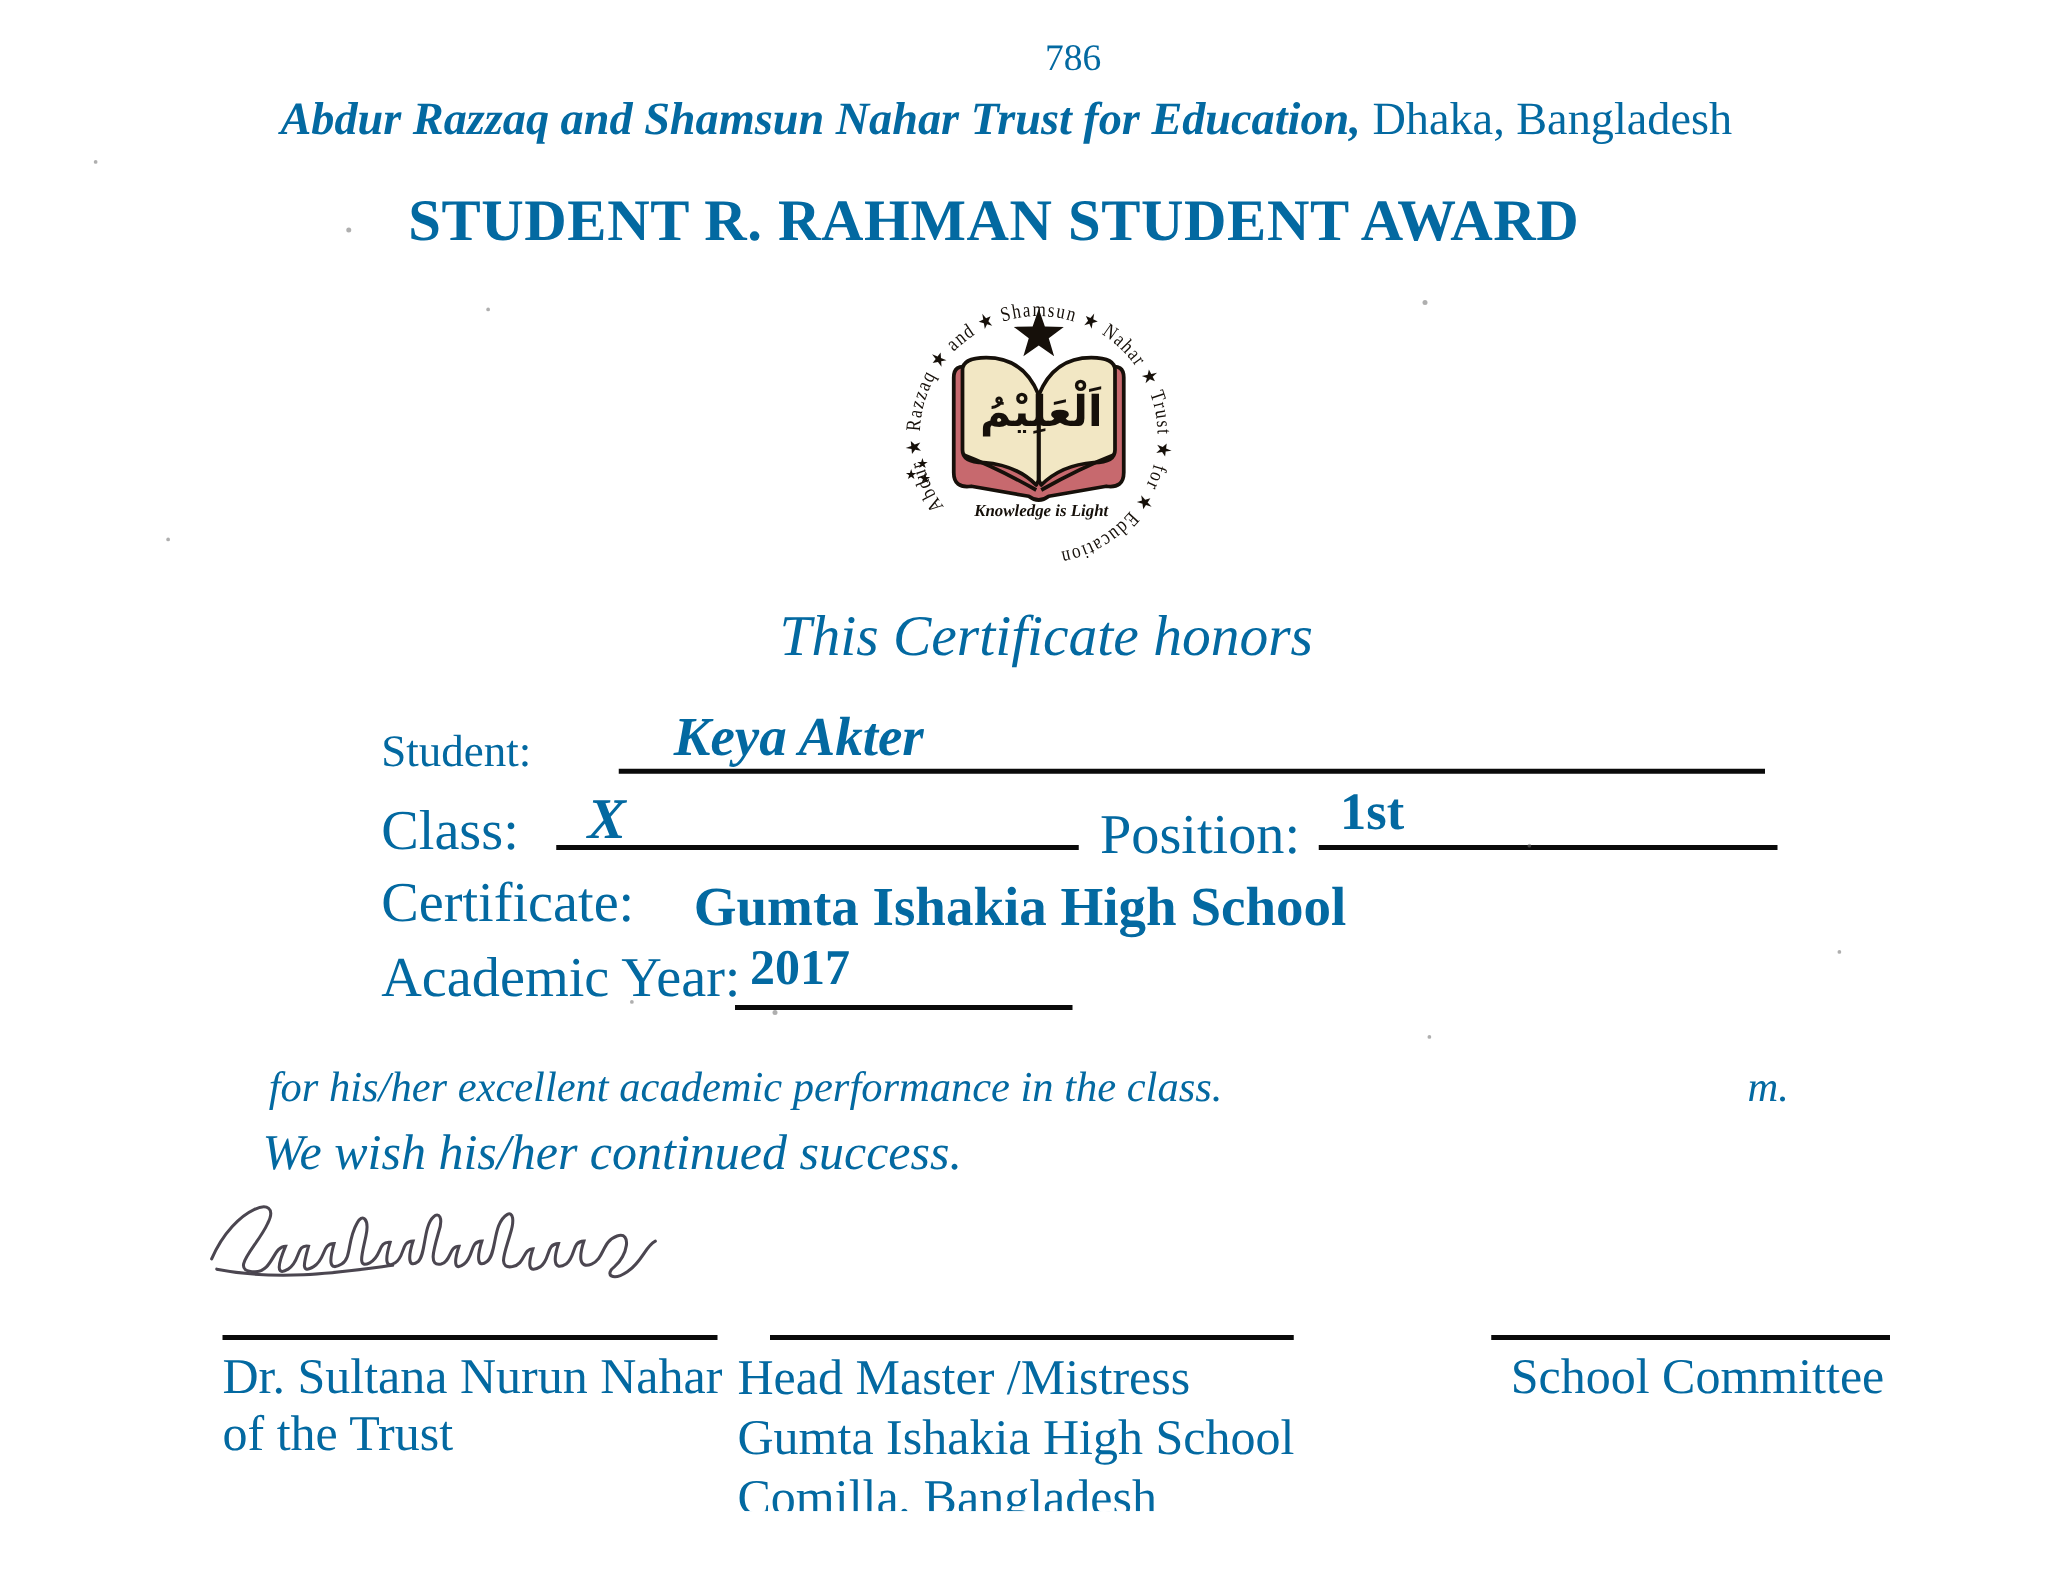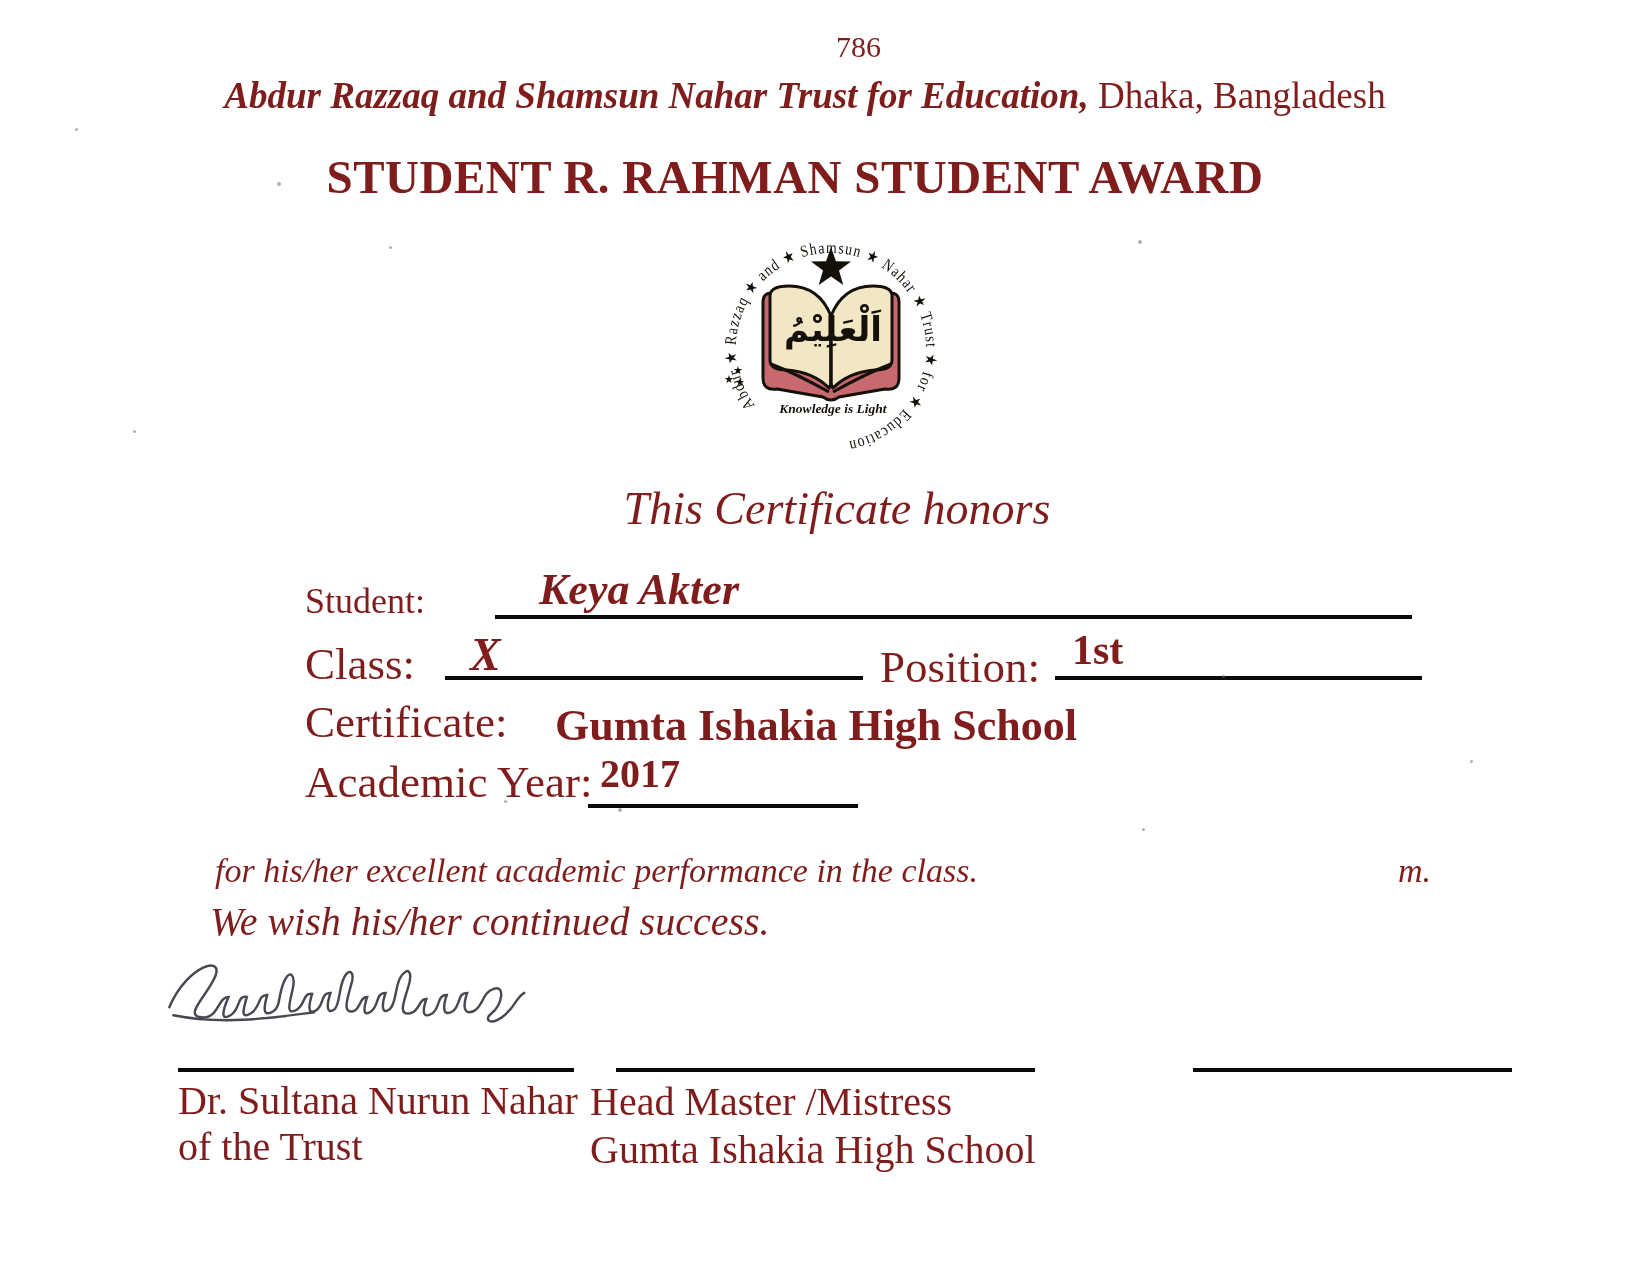--- a/index.html
+++ b/index.html
@@ -1,17 +1,17 @@
 <!DOCTYPE html>
 <html><head>
 <meta charset="utf-8">
 <style>
   html,body{margin:0;padding:0;background:#ffffff;}
   #page{position:relative;width:1650px;height:1209px;background:#ffffff;overflow:hidden;
-        font-family:"Liberation Serif","DejaVu Serif",serif;color:#7f1d1d;}
+        font-family:"Liberation Serif","DejaVu Serif",serif;color:#0369a1;}
   .abs{position:absolute;white-space:nowrap;}
   .center{text-align:center;}
   .bi{font-weight:bold;font-style:italic;}
   .b{font-weight:bold;}
   .i{font-style:italic;}
   .rule{position:absolute;background:#0a0a0a;height:4px;}
   .speck{position:absolute;background:#6e6e6e;border-radius:50%;opacity:.55;}
   .sigcol{position:absolute;font-size:40px;line-height:46px;}
   .sigcol .row{display:block;}
   svg text{font-family:"Liberation Serif","DejaVu Sans",serif;}
@@ -94,22 +94,24 @@
   <div class="rule" style="left:616px;top:1068px;width:419px;"></div>
   <div class="rule" style="left:1193px;top:1068px;width:319px;"></div>
 
   <div class="sigcol" style="left:178px;top:1078px;">
     <span class="row">Dr. Sultana Nurun Nahar</span>
     <span class="row">of the Trust</span>
   </div>
   <div class="sigcol" style="left:590px;top:1078px;line-height:48px;">
     <span class="row">Head Master /Mistress</span>
     <span class="row">Gumta Ishakia High School</span>
+    <span class="row">Comilla, Bangladesh</span>
   </div>
   <div class="sigcol center" style="left:1193px;top:1078px;width:330px;">
+    <span class="row">School Committee</span>
   </div>
 
   <div class="speck" style="left:277px;top:182px;width:4px;height:4px;"></div>
   <div class="speck" style="left:389px;top:246px;width:3px;height:3px;"></div>
   <div class="speck" style="left:133px;top:430px;width:3px;height:3px;"></div>
   <div class="speck" style="left:1138px;top:240px;width:4px;height:4px;"></div>
   <div class="speck" style="left:1470px;top:760px;width:3px;height:3px;"></div>
   <div class="speck" style="left:618px;top:808px;width:4px;height:4px;"></div>
   <div class="speck" style="left:1142px;top:828px;width:3px;height:3px;"></div>
   <div class="speck" style="left:504px;top:800px;width:3px;height:3px;"></div>

